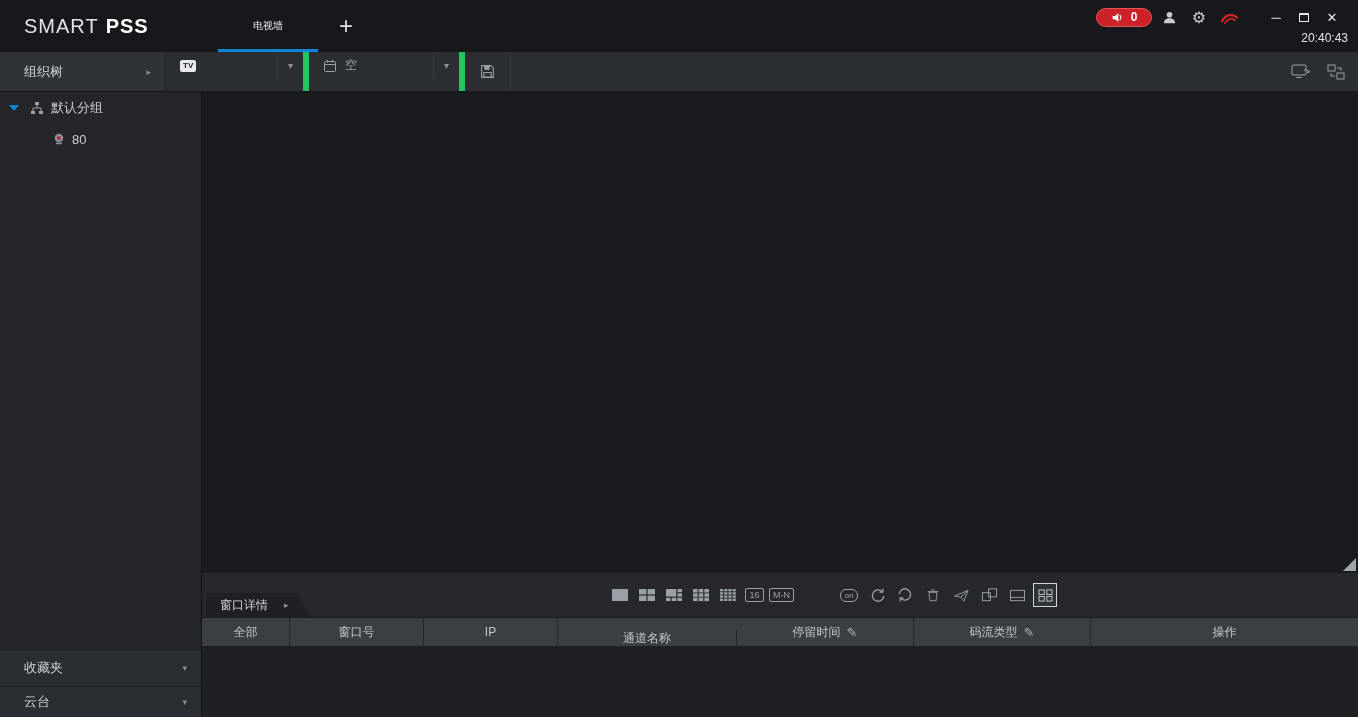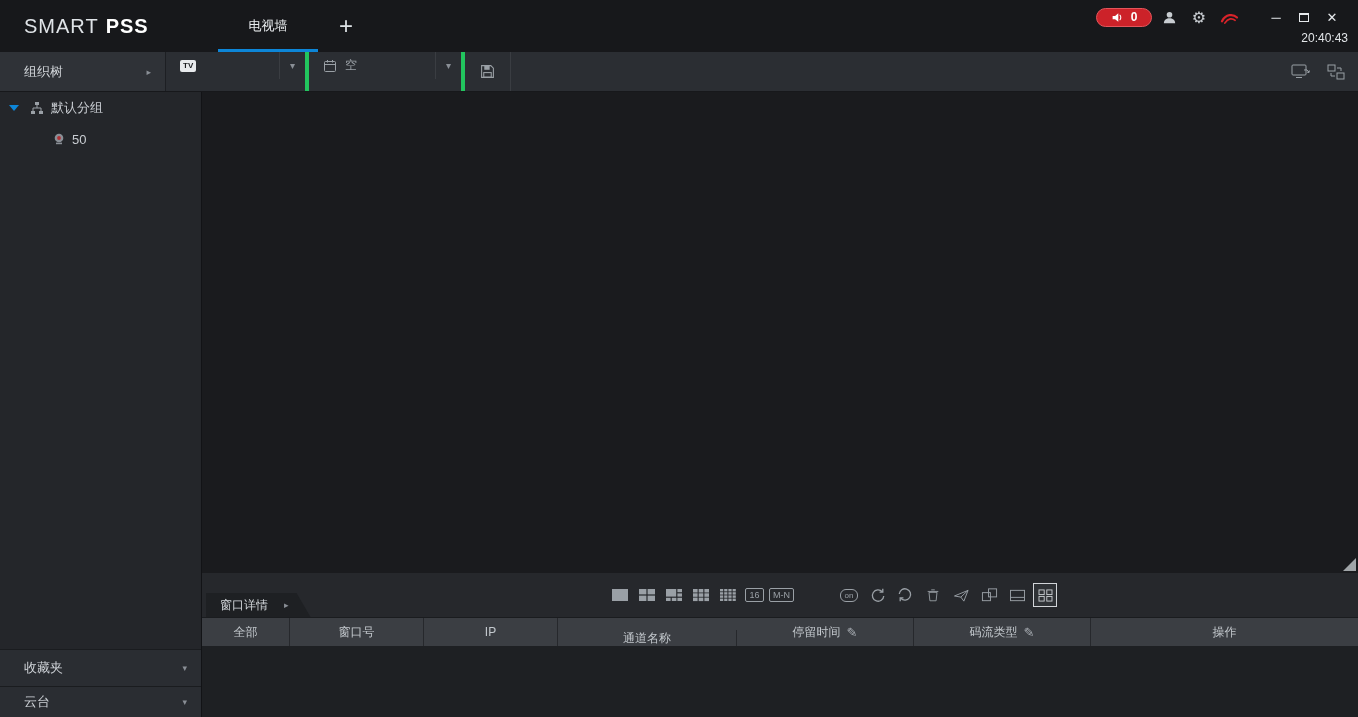--- a/index.html
+++ b/index.html
@@ -8,38 +8,38 @@
     font-family:"Liberation Sans", sans-serif;
     background:#1e2023; color:#c8ccd1; position:relative;
     -webkit-font-smoothing:antialiased;
   }
 
   
   .topbar { height:52px; background:#17181b; display:flex; align-items:stretch; position:relative; }
   .logo { width:212px; display:flex; align-items:center; padding-left:24px; font-size:20px; letter-spacing:1px; }
   .logo .smart { color:#dfe3e7; font-weight:400; }
   .logo .pss { color:#ffffff; font-weight:700; margin-left:7px; }
-  .tab { width:112px; display:flex; align-items:center; justify-content:center; font-size:13px; color:#e8ebee; position:relative; cursor:pointer; }
+  .tab { width:112px; display:flex; align-items:center; justify-content:center; font-size:10px; color:#e8ebee; position:relative; cursor:pointer; }
   .tab .underline { position:absolute; left:6px; right:6px; bottom:0; height:3px; background:#0d86d8; }
   .tab-plus { width:44px; display:flex; align-items:center; justify-content:center; font-size:24px; font-weight:300; color:#dfe3e7; cursor:pointer; }
   .topbar-right { margin-left:auto; display:flex; align-items:center; height:30px; margin-top:2px; padding-right:12px; }
   .alarm-pill { min-width:56px; height:19px; background:#cc2229; border:1px solid #e4555b; border-radius:10px; display:flex; align-items:center; justify-content:center; gap:7px; padding:0 9px; cursor:pointer; }
   .alarm-pill .count { color:#ffffff; font-size:12px; font-weight:700; }
   .tb-icon { width:26px; height:26px; display:flex; align-items:center; justify-content:center; margin-left:4px; cursor:pointer; }
   .gear-glyph { font-size:16px; color:#c8ccd1; }
   .winctl { display:flex; align-items:center; margin-left:20px; }
   .winbtn { width:28px; height:26px; display:flex; align-items:center; justify-content:center; color:#e6e9ec; font-size:13px; cursor:pointer; }
   .max-shape { width:10px; height:9px; border:1px solid #e6e9ec; border-top-width:2px; display:inline-block; }
   .time { position:absolute; right:10px; top:31px; font-size:12px; color:#e2e5e8; }
 
   
   .toolbar { height:40px; background:#2b2e33; display:flex; align-items:stretch; border-bottom:1px solid #17181b; }
   .panel-header { width:166px; background:#2f3237; display:flex; align-items:center; padding:0 14px 0 24px; font-size:13px; color:#d2d6da; border-right:1px solid #1d1f23; cursor:pointer; }
   .small-arrow { margin-left:auto; color:#8a8f96; font-size:9px; }
-  .tb-select { display:flex; align-items:center; padding:0 0 12px 14px; border-right:4px solid #22c55e; cursor:pointer; }
+  .tb-select { display:flex; align-items:center; padding:0 0 12px 14px; border-right:6px solid #22c55e; cursor:pointer; }
   .tb-select .sel-body { display:flex; align-items:center; gap:8px; flex:1; padding-right:10px; }
   .tb-select .sel-arrow { width:26px; align-self:stretch; display:flex; align-items:center; justify-content:center; color:#8a8f96; font-size:10px; border-left:1px solid #3a3d42; }
   .tv-badge { background:#e8eaed; color:#1a1c1f; font-size:8px; font-weight:700; padding:1px 3px; border-radius:2px; line-height:10px; }
   .sel-text { font-size:12px; color:#9aa0a6; }
   .tb-btn { width:46px; display:flex; align-items:center; justify-content:center; border-right:1px solid #3a3d42; cursor:pointer; }
   .toolbar-right { margin-left:auto; display:flex; align-items:center; padding-right:8px; gap:8px; }
   .toolbar-right .tb-btn2 { width:28px; height:28px; display:flex; align-items:center; justify-content:center; cursor:pointer; }
 
   
   .page-body { display:flex; height:625px; }
@@ -221,21 +221,21 @@
     </div>
 
     <div class="tree-child">
       <span class="ticon">
         <svg width="14" height="14" viewBox="0 0 14 14">
             <circle cx="7" cy="6" r="4.3" fill="#8a8f96"></circle>
             <circle cx="7" cy="6" r="1.9" fill="#b03034"></circle>
             <rect x="4" y="10.6" width="6" height="1.6" fill="#8a8f96"></rect>
           </svg>
       </span>
-      <span>50</span>
+      <span>80</span>
     </div>
 
     <div class="sidebar-spacer"></div>
 
     <div class="side-row">
       <span>收藏夹</span>
       <span class="small-arrow">▾</span>
     </div>
     <div class="side-row short">
       <span>云台</span>

